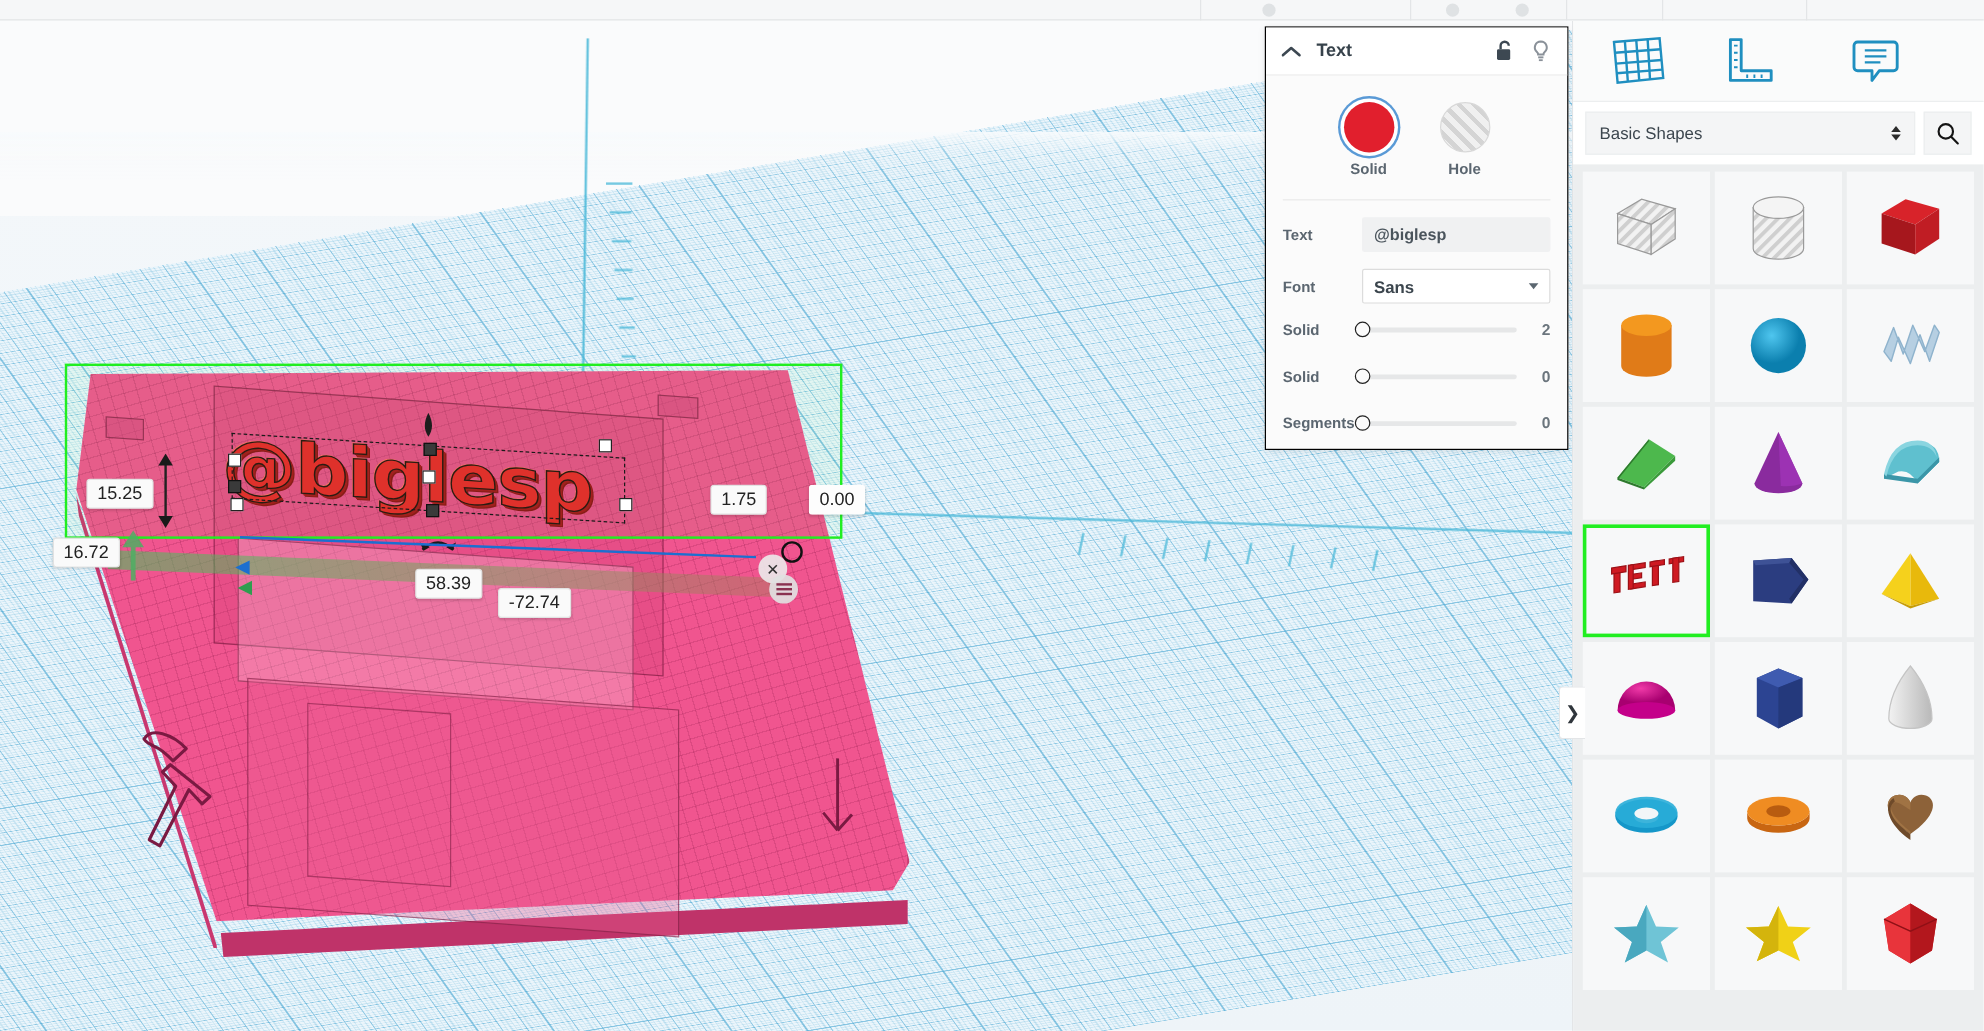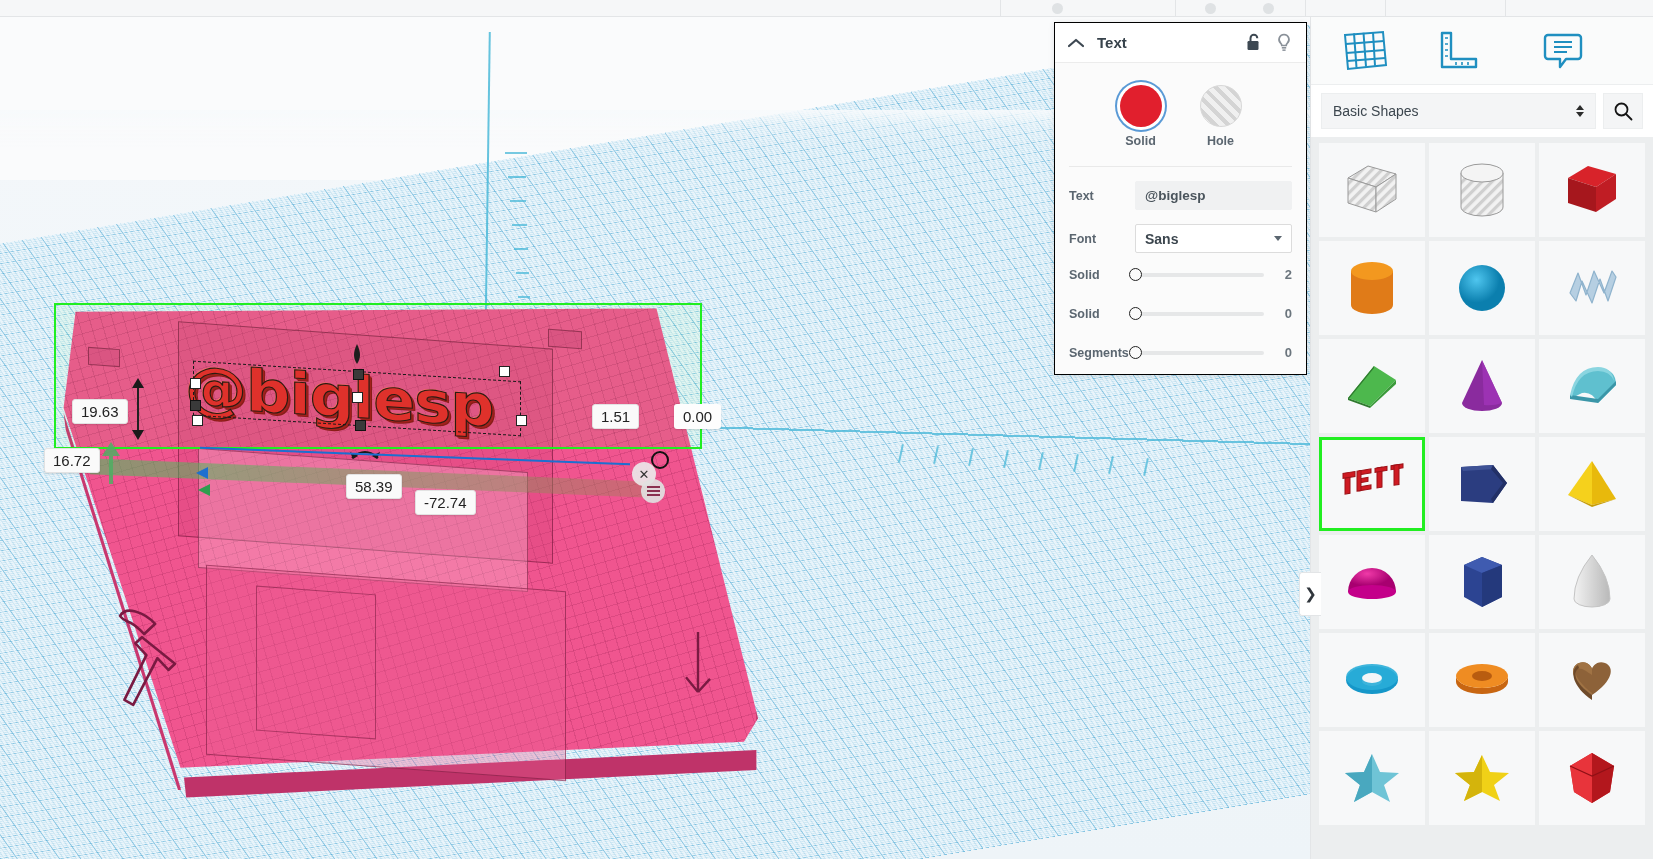--- a/index.html
+++ b/index.html
@@ -385,25 +385,25 @@
       <path d="M8 0 L14 10 L2 10 Z" fill="#1a1a1a"></path>
       <path d="M8 62 L14 52 L2 52 Z" fill="#1a1a1a"></path>
     </svg>
 
     <div class="circ-handle" style="left:651px;top:451px;"></div>
     <div class="x-handle" style="left:632px;top:462px;">✕</div>
     <div class="menu-handle" style="left:641px;top:479px;">
         <i></i>
       </div>
 
-    <div class="dimlabel" style="left:72px;top:399px;">19.63</div>
+    <div class="dimlabel" style="left:72px;top:399px;">15.25</div>
     <div class="dimlabel" style="left:44px;top:448px;">16.72</div>
     <div class="dimlabel" style="left:346px;top:474px;">58.39</div>
     <div class="dimlabel" style="left:415px;top:490px;">-72.74</div>
-    <div class="dimlabel" style="left:592px;top:404px;">1.51</div>
+    <div class="dimlabel" style="left:592px;top:404px;">1.75</div>
     <div class="dimlabel plain" style="left:674px;top:404px;border-color:transparent;background:#fdfdfd;">0.00</div>
   </div>
 
   <div id="topstrip">
     <div class="ts-cell" style="left:1000px;width:175px;"></div>
     <div class="ts-dot" style="left:1052px;"></div>
     <div class="ts-cell" style="left:1175px;width:130px;"></div>
     <div class="ts-dot" style="left:1205px;"></div>
     <div class="ts-dot" style="left:1263px;"></div>
     <div class="ts-cell" style="left:1305px;width:80px;"></div>

